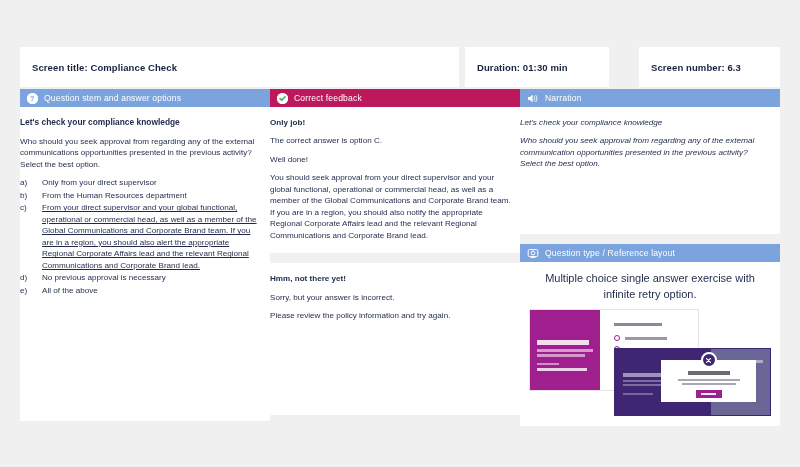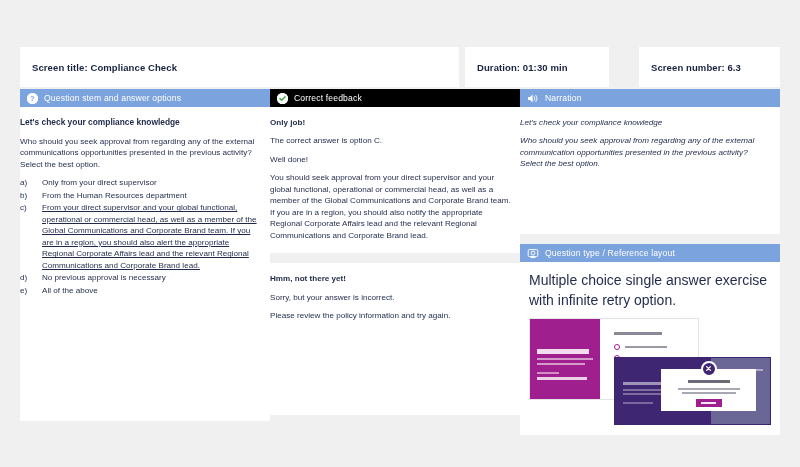--- a/index.html
+++ b/index.html
@@ -34,21 +34,21 @@
   .col-2{left:270px;width:250px;}
   .col-3{left:520px;width:260px;}
 
   .panel{background:#ffffff;margin-bottom:10px;}
   .panel-head{
     height:18px;display:flex;align-items:center;gap:6px;
     padding:0 7px;
     font-size:8.6px;color:#ffffff;letter-spacing:.15px;
   }
   .ph-blue{background:#7ba3dd;}
-  .ph-green{background:#000000;}
+  .ph-green{background:#be185d;}
   .ph-red{background:#d9434f;}
 
   .head-icon{
     width:11px;height:11px;border-radius:50%;
     background:#ffffff;
     display:flex;align-items:center;justify-content:center;
     flex:0 0 auto;
   }
   .head-icon svg{display:block;}
   .head-icon-flat{
@@ -81,21 +81,21 @@
   .if-lead{font-weight:bold;margin:0;}
   .if-l2,.if-l3{margin:0;}
 
   
   #narration-panel .panel-body{min-height:105px;font-style:italic;}
   .nr-1{margin:0 0 9px 0;}
   .nr-2{margin:0;}
 
   
   #reflayout-panel .panel-body{padding:9px 9px 9px 9px;}
-  .rl-caption{margin:0 0 8px 0;font-size:14px;}
+  .rl-caption{margin:0 0 8px 0;font-size:11px;text-align:center;}
 
   
   .mock{position:relative;width:242px;height:108px;overflow:hidden;background:#ffffff;}
   .mock-a{
     position:absolute;left:0;top:0;width:170px;height:82px;
     background:#ffffff;border:1px solid #e4e4e4;box-sizing:border-box;
   }
   .mock-a-left{position:absolute;left:0;top:0;width:70px;height:100%;background:#a01f8e;}
   .mock-a-left .t1{position:absolute;left:7px;top:30px;width:52px;height:5px;background:rgba(255,255,255,.85);}
   .mock-a-left .t2{position:absolute;left:7px;top:39px;width:56px;height:2.5px;background:rgba(255,255,255,.55);}

